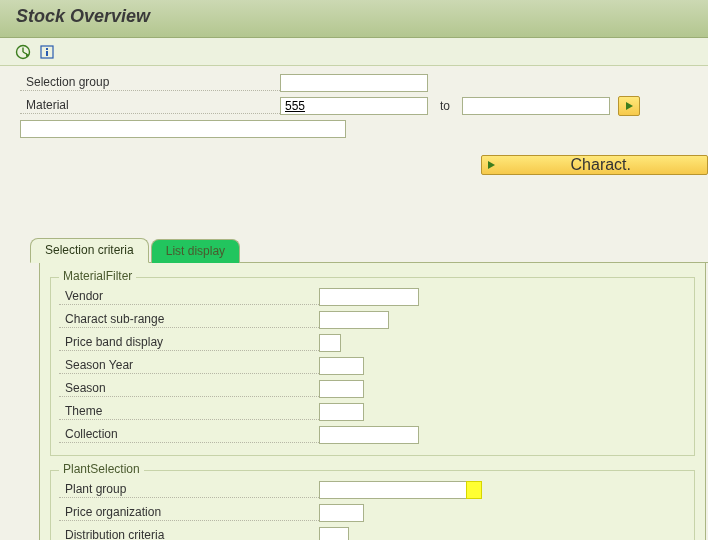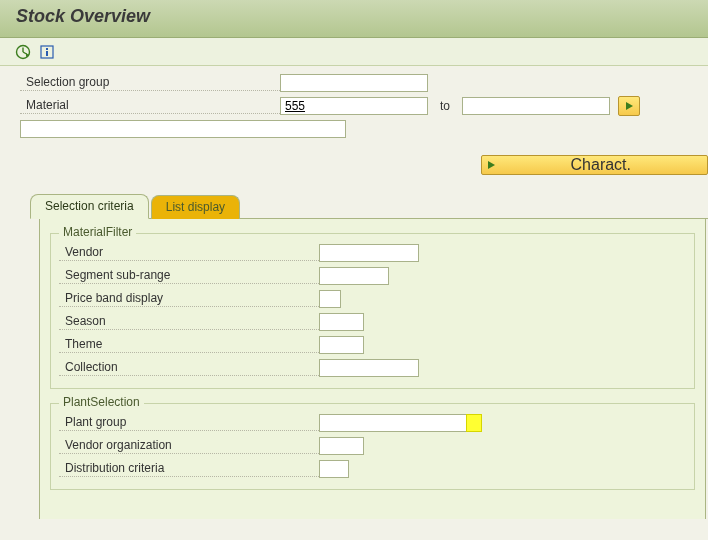--- a/index.html
+++ b/index.html
@@ -66,29 +66,30 @@
     border-bottom: 4px solid transparent;
     border-left: 7px solid #3c7d1e;
   }
   .charact-row {
     display:flex; justify-content:flex-start; padding: 14px 0 18px 0;
   }
   .tabstrip {
     margin-left: 10px;
     display: flex; align-items: center;
     border-bottom: 1px solid #aab583;
+    margin-top: 44px;
   }
   .tab {
     border: 1px solid #aab583;
     border-bottom: none;
     border-top-left-radius: 8px;
     border-top-right-radius: 8px;
     padding: 4px 14px 5px;
     margin-right: 2px;
-    background: #eab308;
+    background: #22c55e;
     color: #4a5a2e;
     cursor: pointer;
     position: relative;
     top: 1px;
   }
   .tab.active {
     background: #eef4dc;
     color: #2c3a18;
     border-bottom: 1px solid #eef4dc;
   }
@@ -183,26 +184,30 @@
   <div class="tabbody">
 
     <div class="group">
       <span class="group-title">MaterialFilter</span>
       <div class="group-body">
         <div class="form-row">
           <div class="form-label dotted">Vendor</div>
           <input class="form-input" style="width: 100px;" value="">
         </div>
         <div class="form-row">
-          <div class="form-label dotted">Segment sub-range</div>
+          <div class="form-label dotted">Charact sub-range</div>
           <input class="form-input" style="width: 70px;" value="">
         </div>
         <div class="form-row">
           <div class="form-label dotted">Price band display</div>
           <input class="form-input" style="width: 22px;" value="">
+        </div>
+        <div class="form-row">
+          <div class="form-label dotted">Season Year</div>
+          <input class="form-input" style="width: 45px;" value="">
         </div>
         <div class="form-row">
           <div class="form-label dotted">Season</div>
           <input class="form-input" style="width: 45px;" value="">
         </div>
         <div class="form-row">
           <div class="form-label dotted">Theme</div>
           <input class="form-input" style="width: 45px;" value="">
         </div>
         <div class="form-row">
@@ -214,21 +219,21 @@
 
     <div class="group">
       <span class="group-title">PlantSelection</span>
       <div class="group-body">
         <div class="form-row">
           <div class="form-label dotted">Plant group</div>
           <input class="form-input" style="width: 148px;" value="">
           <span class="f4-highlight"></span>
         </div>
         <div class="form-row">
-          <div class="form-label dotted">Vendor organization</div>
+          <div class="form-label dotted">Price organization</div>
           <input class="form-input" style="width: 45px;" value="">
         </div>
         <div class="form-row">
           <div class="form-label dotted">Distribution criteria</div>
           <input class="form-input" style="width: 30px;" value="">
         </div>
       </div>
     </div>
 
   </div>

